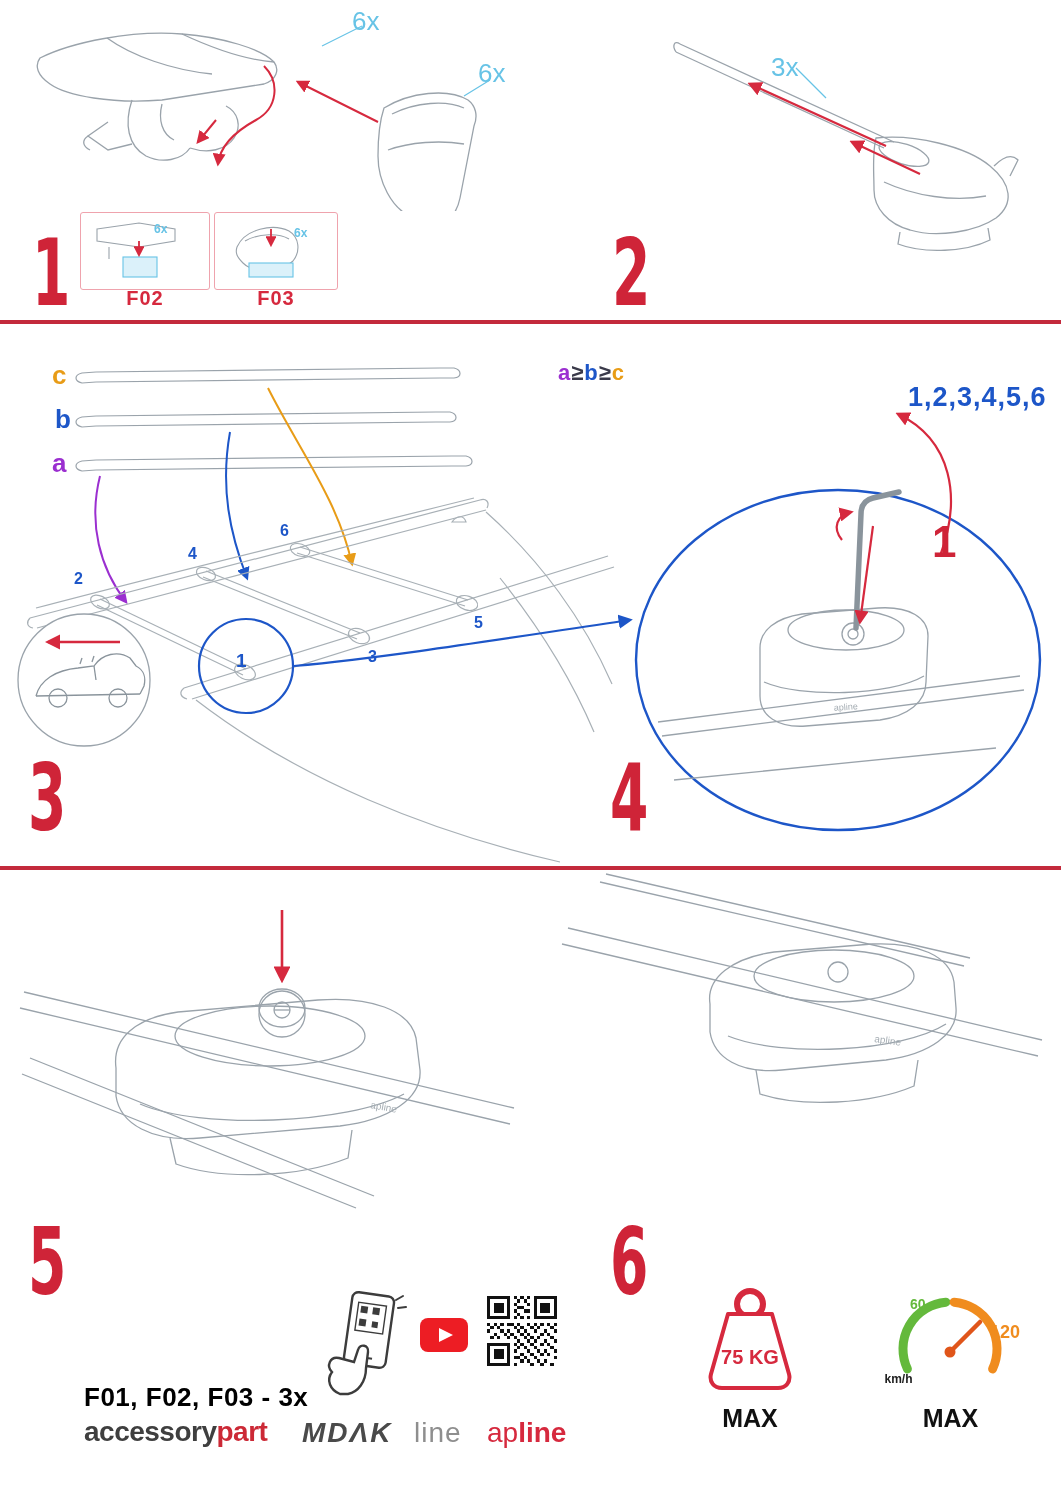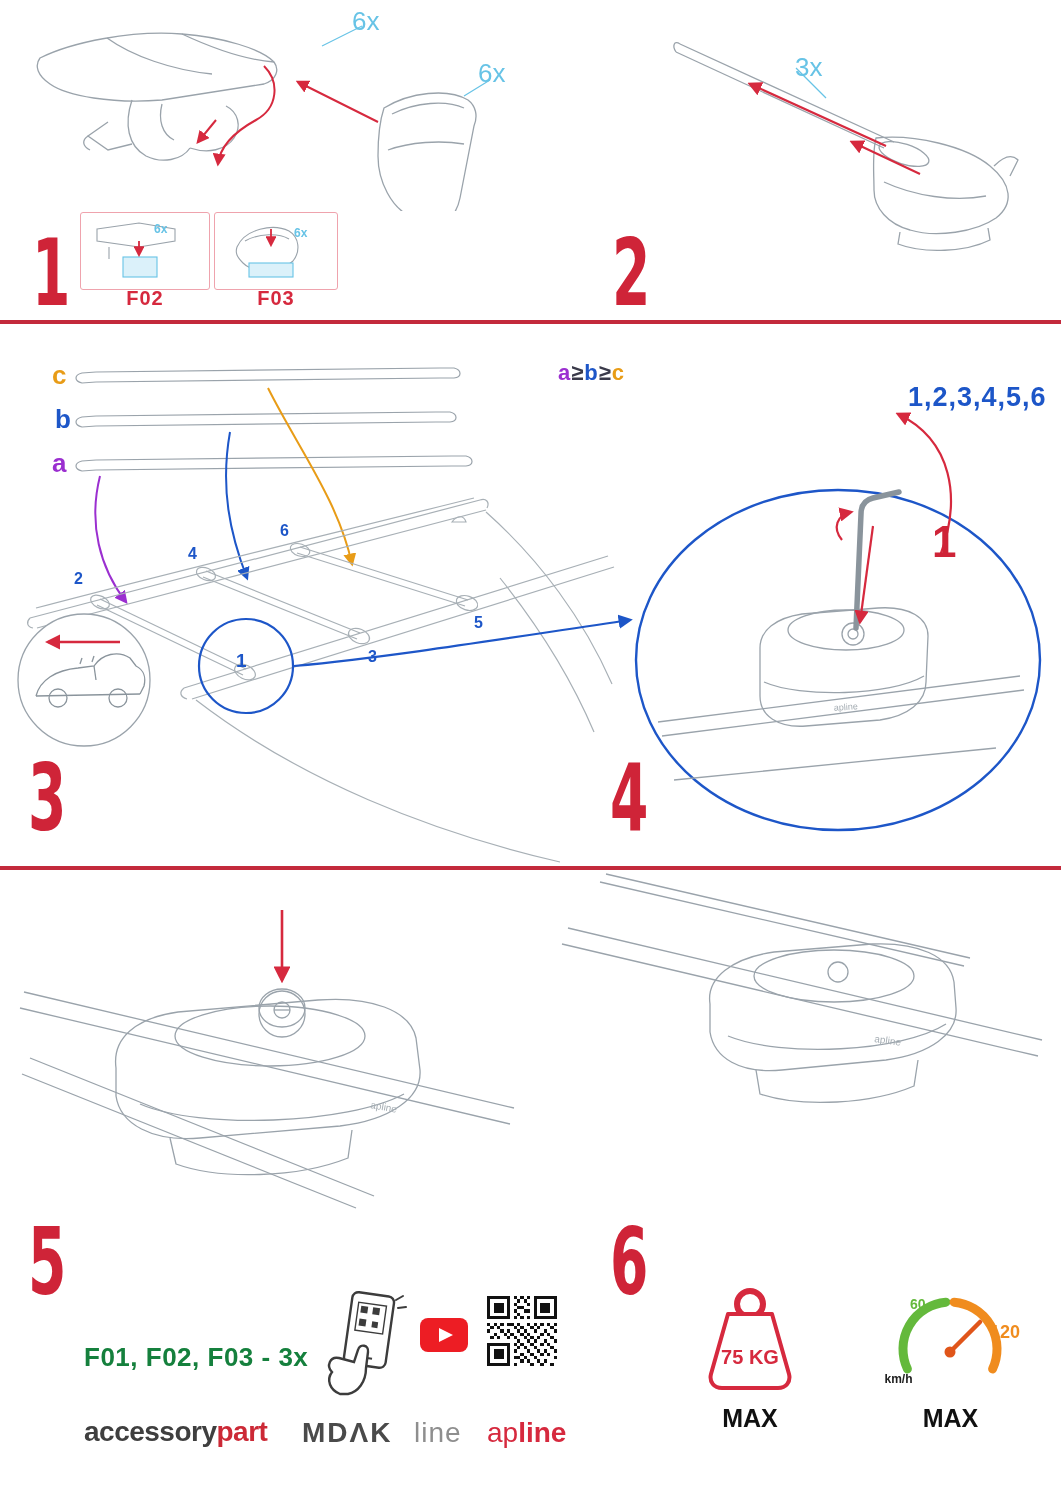--- a/index.html
+++ b/index.html
@@ -28,26 +28,26 @@
   .rule { position:absolute; font-weight:700; font-size:22px; letter-spacing:1px; }
   .rule .ga { color:#9b2fd0; } .rule .gb { color:#1d56c8; } .rule .gc { color:#e89c17; }
   .rule .gte { color:#3a3a4a; }
 
   .pos-num { position:absolute; color:#1d56c8; font-weight:700; font-size:16px; }
   .pos-num.big { font-size:19px; }
 
   .sequence { position:absolute; color:#1d56c8; font-weight:700; font-size:27px; letter-spacing:1px; }
   .first-red { position:absolute; color:#cf2438; font-weight:700; font-size:44px; line-height:1; }
 
-  .parts-line { position:absolute; color:#15803d; font-weight:700; font-size:26px; letter-spacing:.5px; }
+  .parts-line { position:absolute; color:#000000; font-weight:700; font-size:26px; letter-spacing:.5px;margin-top:40px; }
 
   .brand { position:absolute; line-height:1; white-space:nowrap; }
   .brand-accessory { font-size:28px; font-weight:700; color:#3f3f3f; letter-spacing:-.5px; }
   .brand-part { color:#cc2936; }
-  .brand-mdak { font-size:28px; font-weight:700; color:#4a4a4a; letter-spacing:2px; }
+  .brand-mdak { font-size:28px; font-weight:700; color:#4a4a4a; letter-spacing:2px;font-style:italic; }
   .brand-ipqi { font-size:28px; font-weight:400; color:#8e8e8e; letter-spacing:1px; }
   .brand-ap { font-size:28px; font-weight:400; color:#d6293e; }
   .brand-line { font-size:28px; font-weight:700; color:#d6293e; }
 
   .max-label { position:absolute; text-align:center; font-weight:700; font-size:25px; color:#101010; }
   .speed-min { position:absolute; color:#64b93c; font-weight:700; font-size:14px;margin-left:7px; }
   .speed-high { position:absolute; color:#f08c1e; font-weight:700; font-size:18px; }
   .speed-unit { position:absolute; text-align:center; font-weight:700; font-size:12px; color:#202020; }
 </style>
 </head>
@@ -141,21 +141,21 @@
       <path d="M272 174 C302 188 342 194 374 188"></path>
       <path d="M288 224 L286 236 C312 246 354 244 378 232 L376 220"></path>
       <path d="M382 158 C392 148 400 146 406 152 L398 168"></path>
     </g>
     <path d="M184 60 L214 90" stroke="#67c3e6" stroke-width="1.2" fill="none"></path>
     <g stroke="#d6293e" stroke-width="2.2" fill="none">
       <path d="M274 138 L138 76" marker-end="url(#m-r2)"></path>
       <path d="M308 166 L240 134" marker-end="url(#m-r2)"></path>
     </g>
   </svg>
-  <div class="qty-label" style="left:795px;top:52px">3x</div>
+  <div class="qty-label" style="left:771px;top:52px">3x</div>
   <div class="step-digit" style="left:612px;top:233px">2</div>
 
   <div class="divider" style="top:320px"></div>
 
   <svg class="abs" style="left:0;top:328px" width="645" height="540" viewBox="0 0 645 540">
     <defs>
       <marker id="m-r3" viewBox="0 0 10 10" refX="8" refY="5" markerWidth="6.5" markerHeight="6.5" orient="auto-start-reverse">
         <path d="M0 0L10 5L0 10Z" fill="#d6293e"></path>
       </marker>
       <marker id="m-pu" viewBox="0 0 10 10" refX="8" refY="5" markerWidth="6.5" markerHeight="6.5" orient="auto-start-reverse">

